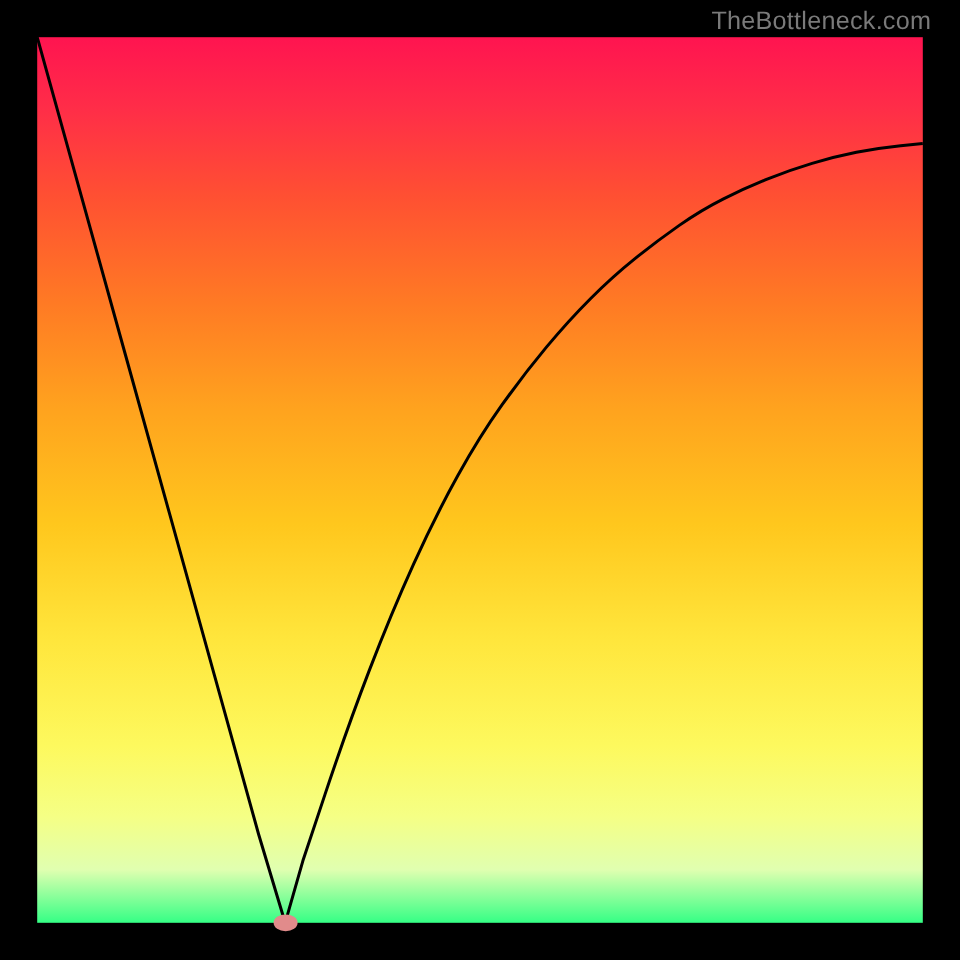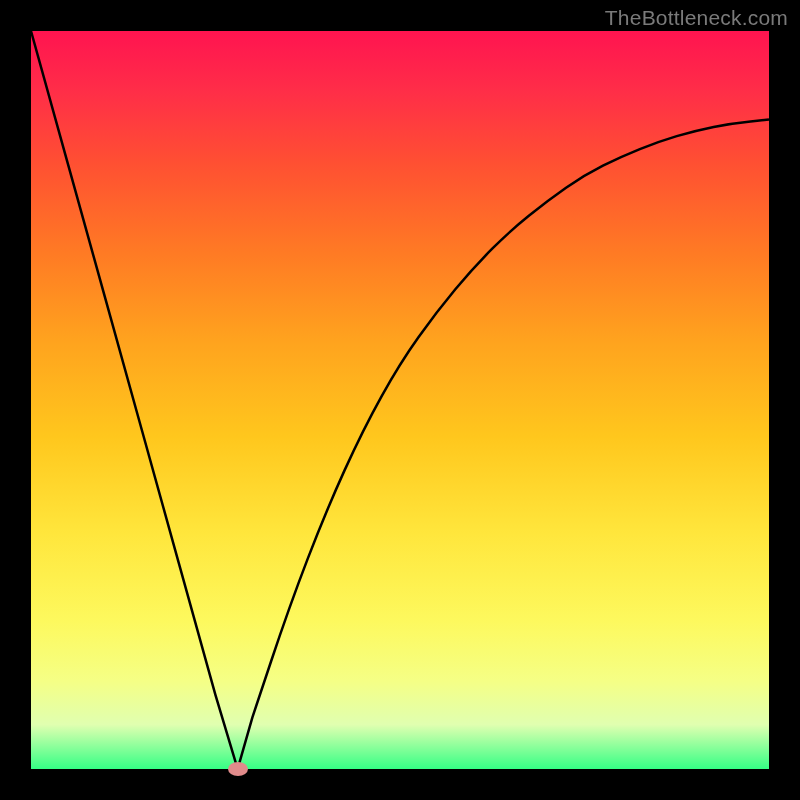--- a/index.html
+++ b/index.html
@@ -33,21 +33,21 @@
     );
   }
   svg.curve {
     position: absolute;
     left: 0;
     top: 0;
   }
   .attribution {
     position: absolute;
     top: 6px;
-    right: 12px;
+    right: 24px;
     color: #7a7a7a;
     font-size: 21px;
     font-weight: 500;
     letter-spacing: 0.2px;
     user-select: none;
   }
   .marker {
     position: absolute;
     width: 20px;
     height: 14px;

